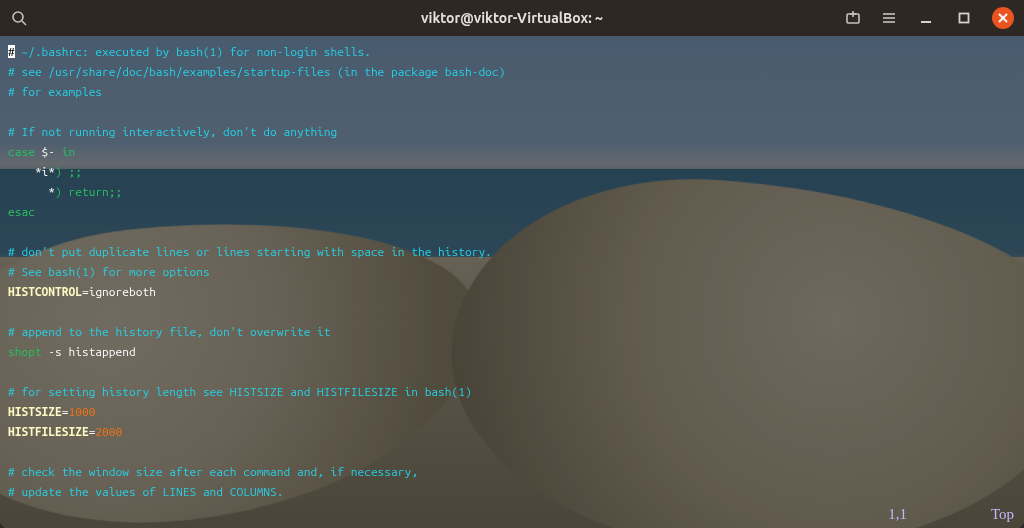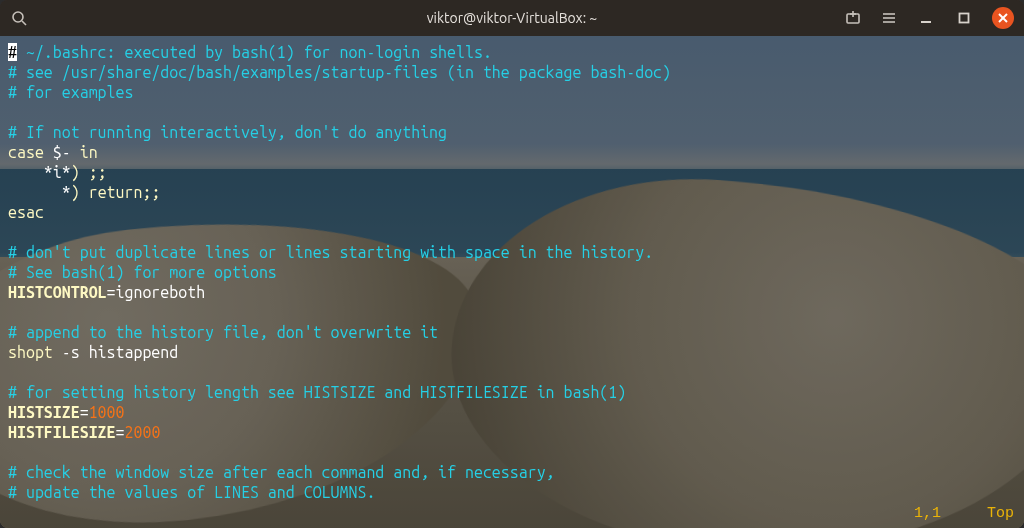--- a/index.html
+++ b/index.html
@@ -25,21 +25,21 @@
 
   
   .titlebar {
     height: 36px;
     background: #2d2823;
     display: flex;
     align-items: center;
     color: #e6e1dc;
     font-family: Ubuntu, "Segoe UI", sans-serif;
     font-size: 14px;
-    font-weight: 400;
+    font-weight: 700;
     padding: 0 10px;
     gap: 8px;
     position: relative;
   }
   .titlebar .left  { display:flex; align-items:center; gap:14px; flex:0 0 auto; }
   .titlebar .center{
     position:absolute; left:0; right:0; text-align:center; pointer-events:none;
   }
   .titlebar .right { margin-left:auto; display:flex; align-items:center; gap:18px; }
 
@@ -94,39 +94,39 @@
   
   .scrim {
     position:absolute; inset:0;
     background: rgba(18,14,12,0.55);
   }
 
   .text {
     position:absolute; inset:0;
     padding: 6px 8px 4px 8px;
     white-space: pre;
-    font-size: 16px;
+    font-size: 12px;
     line-height: 20px;
     color:#e8e8e8;
   }
 
   .c-comment   { color:#25d0e6; } 
-  .c-keyword   { color:#fef9c3; } 
+  .c-keyword   { color:#22c55e; } 
   .c-var       { color:#fef9c3; font-weight:bold; } 
   .c-value     { color:#ffffff; }
   .c-num       { color:#f97316; }
   .c-punc      { color:#ffffff; }
   .c-cursor    { background:#ffffff; color:#000; }
 
   
   .status {
     position:absolute; bottom:4px; right:10px;
     font-size:15px; line-height:20px;
-    color:#eab308; display:flex; gap:46px;
-    font-family: Liberation Mono, monospace;
+    color:#c4b5fd; display:flex; gap:84px;
+    font-family: Liberation Serif, serif;
   }
 </style>
 </head>
 <body>
 
 <div class="window">
 
   <div class="titlebar">
     <div class="left">
       <span class="icon-btn">

